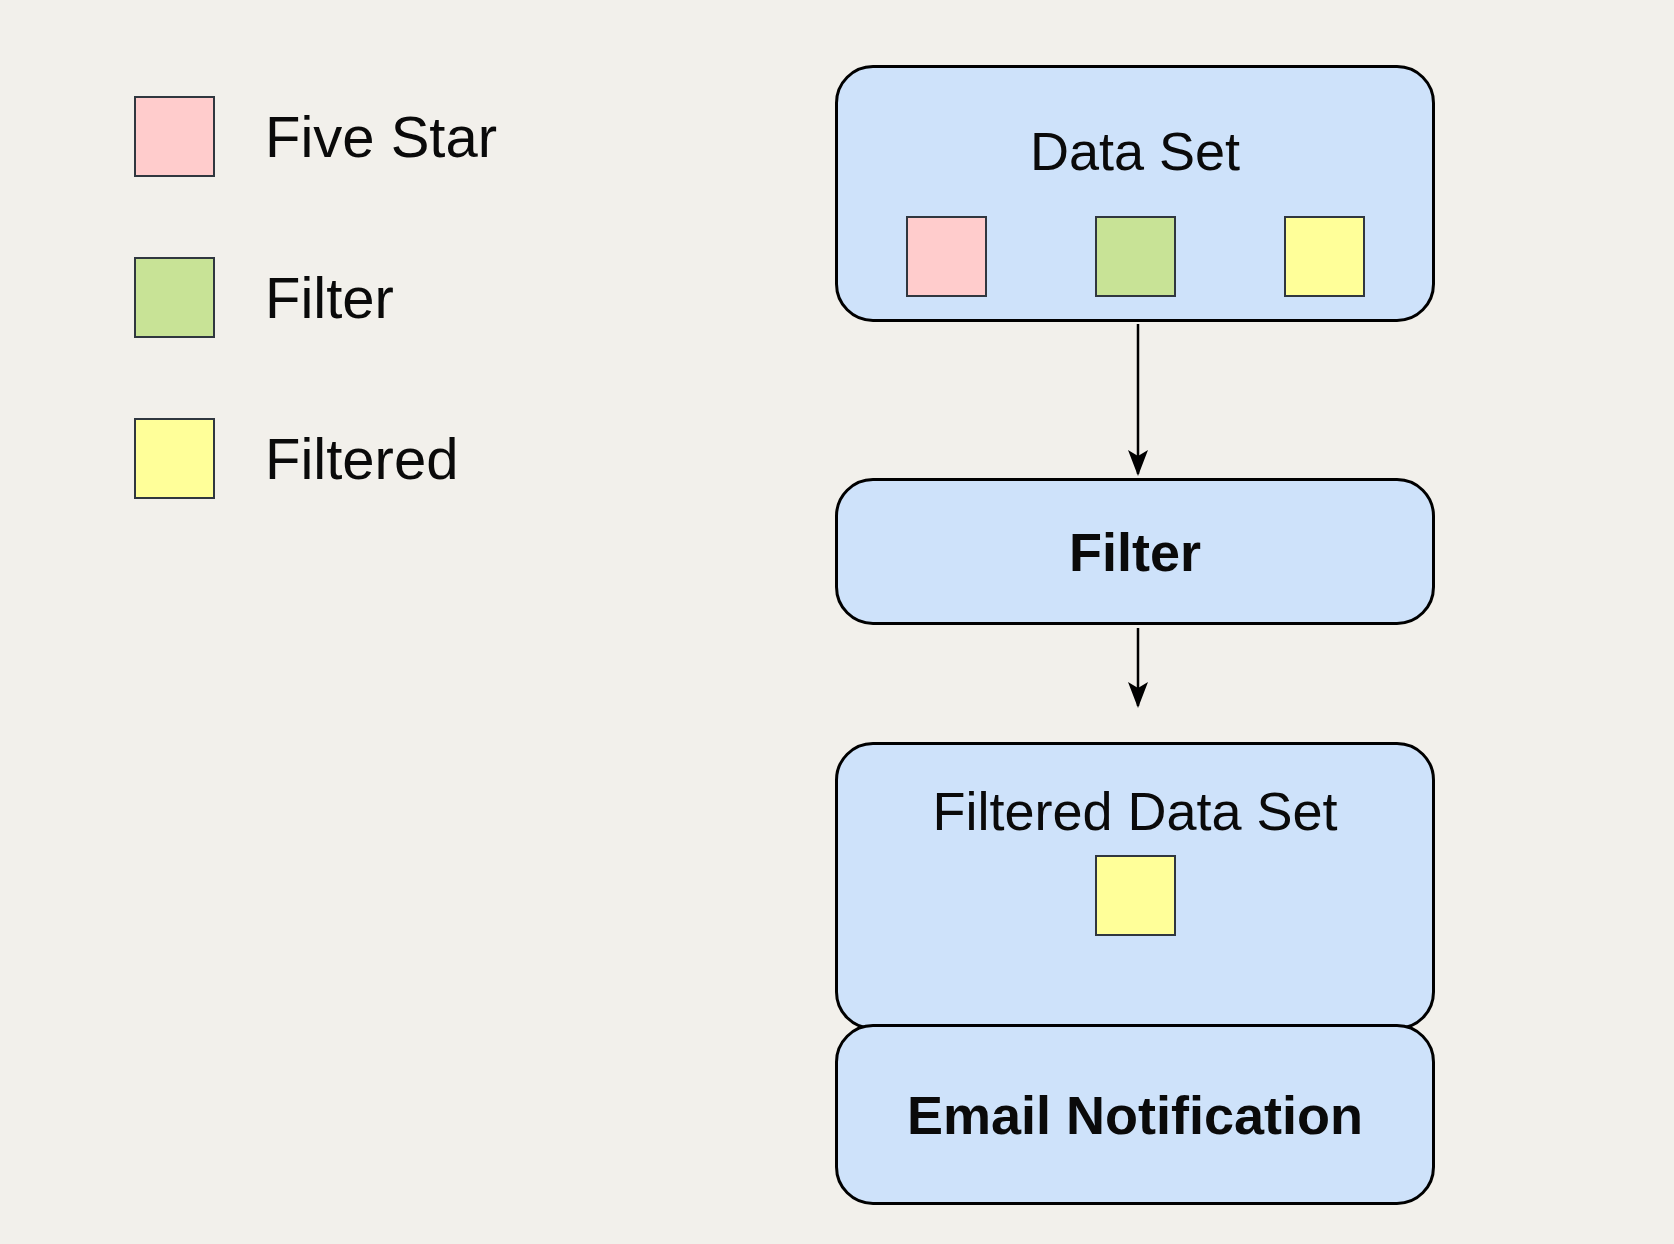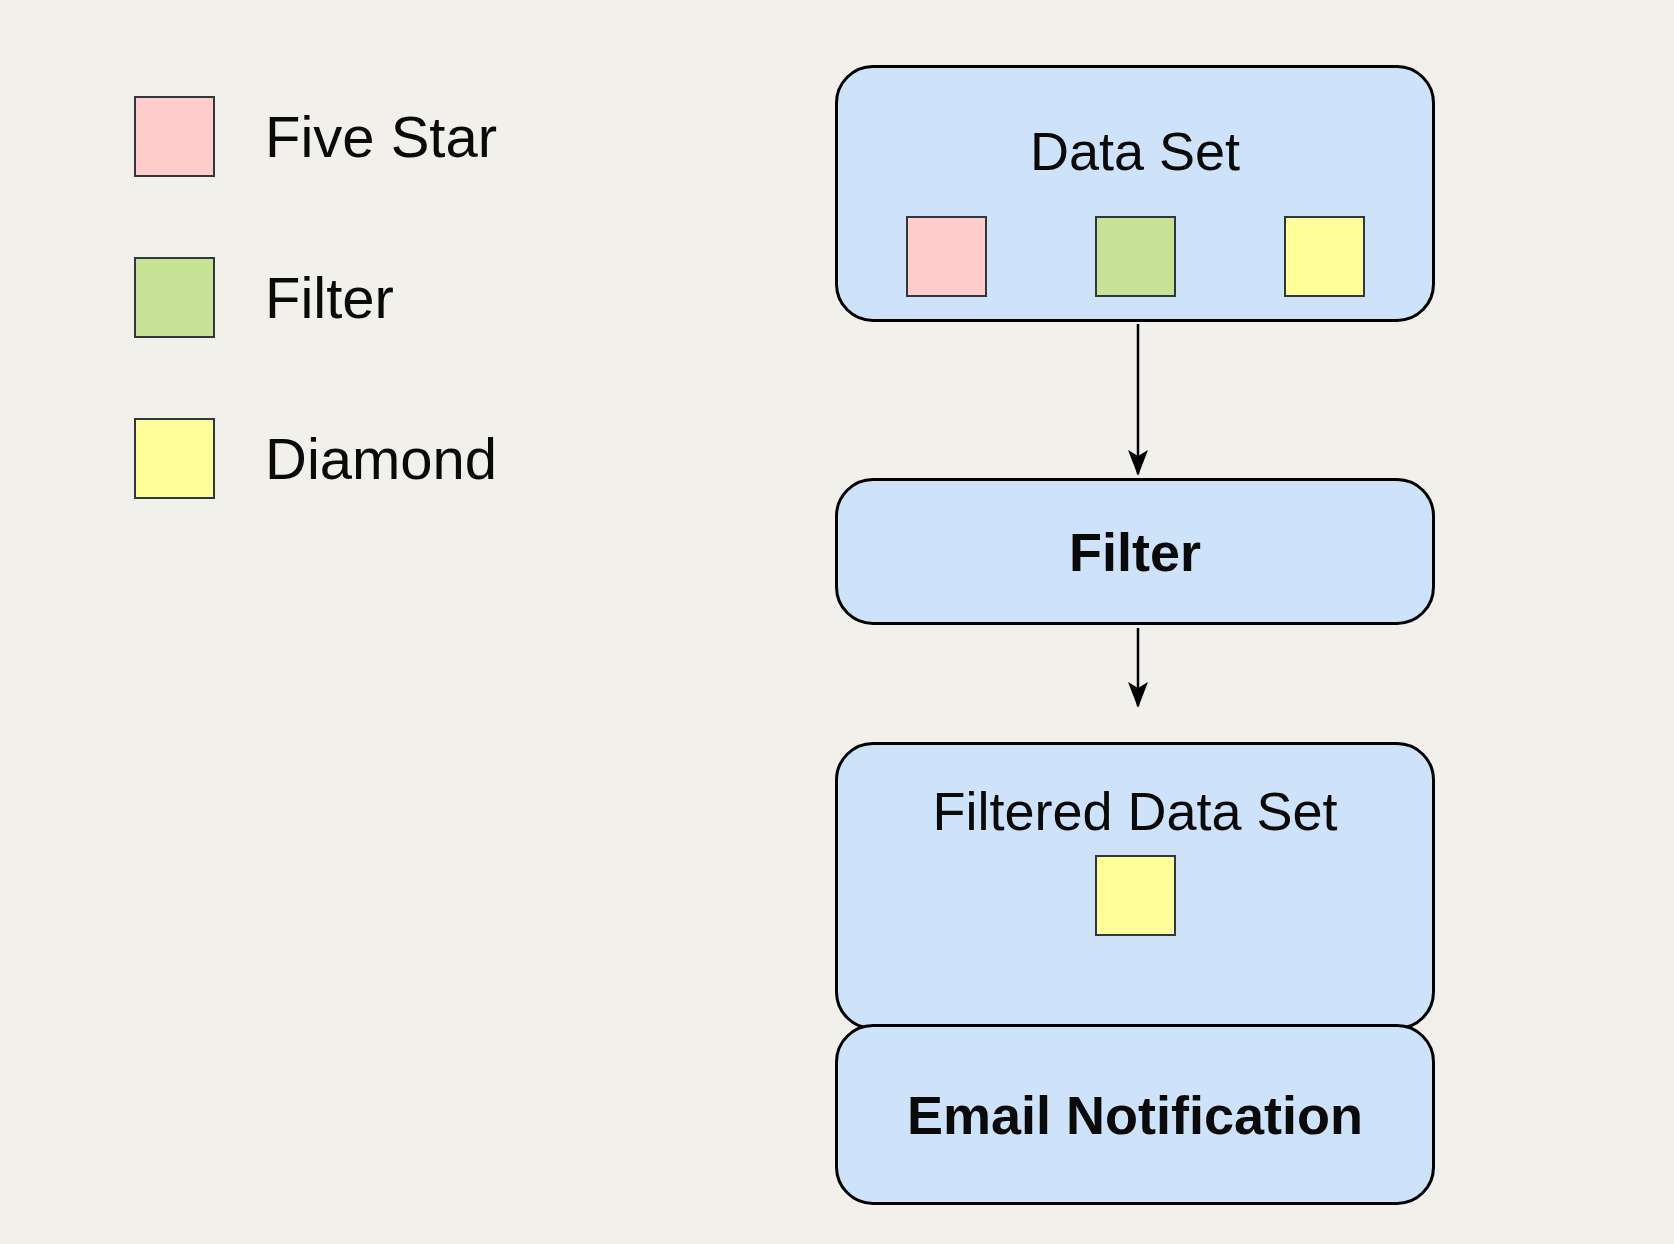--- a/index.html
+++ b/index.html
@@ -91,21 +91,21 @@
     <div class="legend-row">
       <div class="legend-swatch" style="background: rgb(255, 204, 204);"></div>
       <div class="legend-label">Five Star</div>
     </div>
     <div class="legend-row">
       <div class="legend-swatch" style="background: rgb(200, 227, 150);"></div>
       <div class="legend-label">Filter</div>
     </div>
     <div class="legend-row">
       <div class="legend-swatch" style="background: rgb(255, 255, 153);"></div>
-      <div class="legend-label">Diamond</div>
+      <div class="legend-label">Filtered</div>
     </div>
   </div>
 
   <svg class="edges" viewBox="0 0 1674 1244" xmlns="http://www.w3.org/2000/svg">
     <defs>
       <marker id="arrowhead" markerUnits="userSpaceOnUse" markerWidth="30" markerHeight="24" refX="26" refY="12" orient="auto">
         <path d="M2,2 L28,12 L2,22 L8,12 Z" fill="#000000"></path>
       </marker>
     </defs>
     <line x1="1138" y1="324" x2="1138" y2="474" stroke="#000000" stroke-width="2.5" marker-end="url(#arrowhead)"></line>

